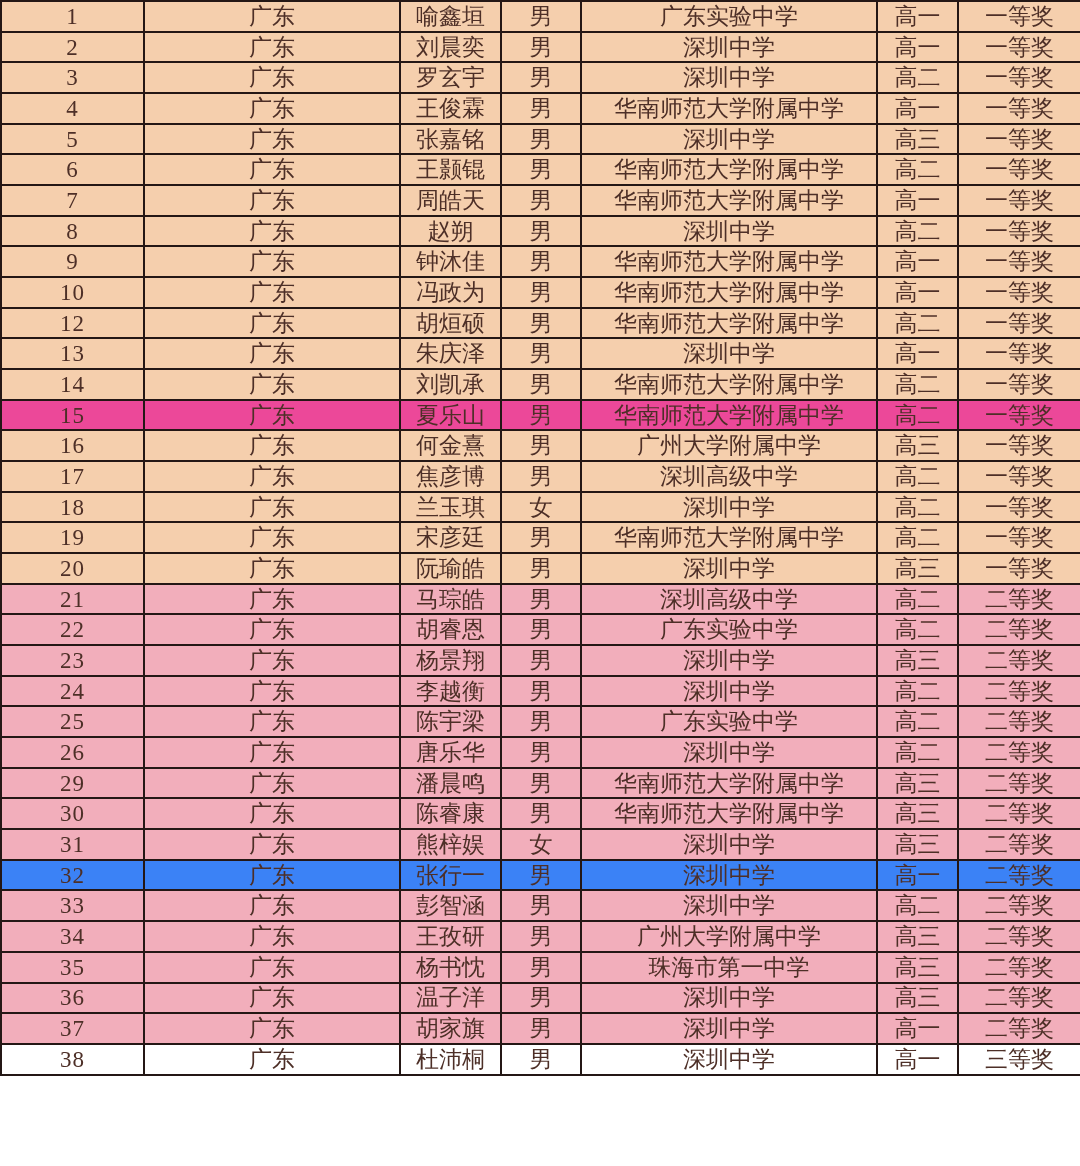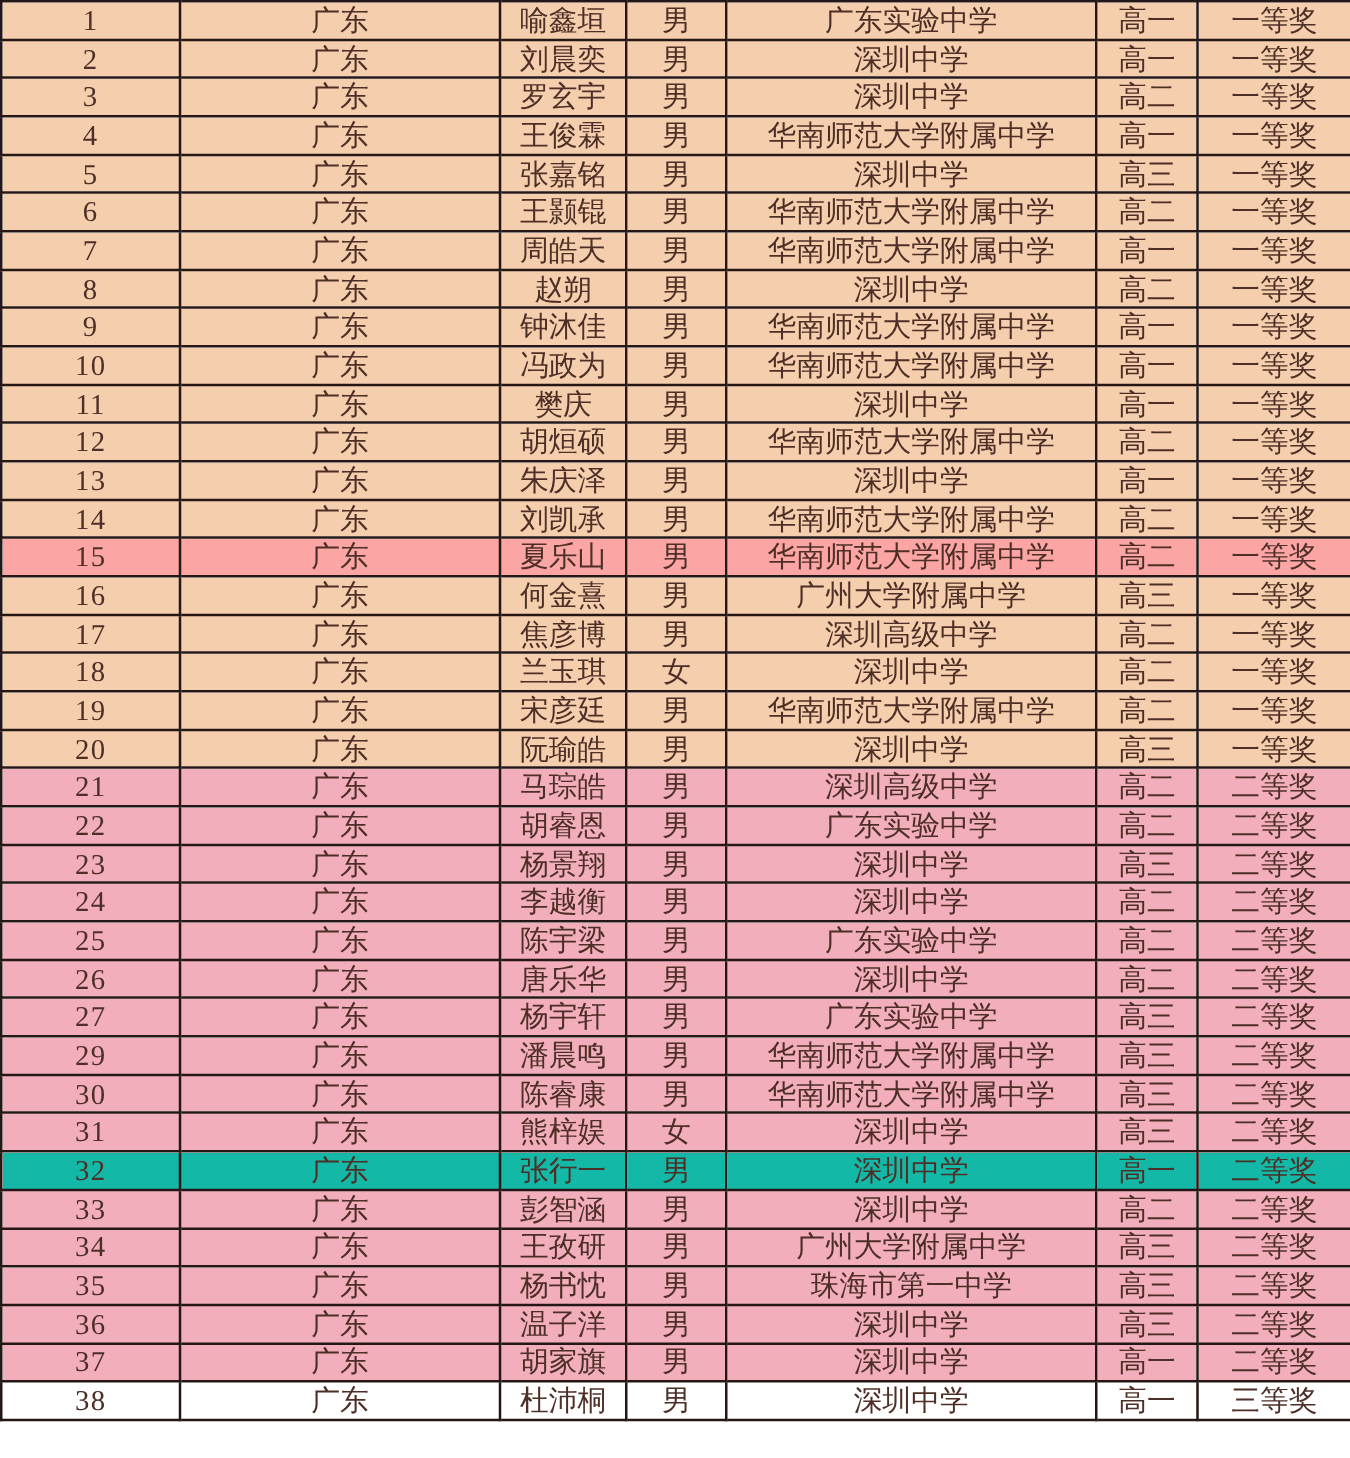--- a/index.html
+++ b/index.html
@@ -142,29 +142,20 @@
         <tr style="background: rgb(245, 207, 173);">
           <td class="cell-rank">10</td>
           <td class="cell-province">广东</td>
           <td class="cell-name">冯政为</td>
           <td class="cell-gender">男</td>
           <td class="cell-school">华南师范大学附属中学</td>
           <td class="cell-grade">高一</td>
           <td class="cell-award">一等奖</td>
         </tr>
         <tr style="background: rgb(245, 207, 173);">
-          <td class="cell-rank">11</td>
-          <td class="cell-province">广东</td>
-          <td class="cell-name">樊庆</td>
-          <td class="cell-gender">男</td>
-          <td class="cell-school">深圳中学</td>
-          <td class="cell-grade">高一</td>
-          <td class="cell-award">一等奖</td>
-        </tr>
-        <tr style="background: rgb(245, 207, 173);">
           <td class="cell-rank">12</td>
           <td class="cell-province">广东</td>
           <td class="cell-name">胡烜硕</td>
           <td class="cell-gender">男</td>
           <td class="cell-school">华南师范大学附属中学</td>
           <td class="cell-grade">高二</td>
           <td class="cell-award">一等奖</td>
         </tr>
         <tr style="background: rgb(245, 207, 173);">
           <td class="cell-rank">13</td>
@@ -177,21 +168,21 @@
         </tr>
         <tr style="background: rgb(245, 207, 173);">
           <td class="cell-rank">14</td>
           <td class="cell-province">广东</td>
           <td class="cell-name">刘凯承</td>
           <td class="cell-gender">男</td>
           <td class="cell-school">华南师范大学附属中学</td>
           <td class="cell-grade">高二</td>
           <td class="cell-award">一等奖</td>
         </tr>
-        <tr style="background: #fca5a5;">
+        <tr style="background: #ec4899;">
           <td class="cell-rank">15</td>
           <td class="cell-province">广东</td>
           <td class="cell-name">夏乐山</td>
           <td class="cell-gender">男</td>
           <td class="cell-school">华南师范大学附属中学</td>
           <td class="cell-grade">高二</td>
           <td class="cell-award">一等奖</td>
         </tr>
         <tr style="background: rgb(245, 207, 173);">
           <td class="cell-rank">16</td>
@@ -286,29 +277,20 @@
         <tr style="background: rgb(242, 174, 187);">
           <td class="cell-rank">26</td>
           <td class="cell-province">广东</td>
           <td class="cell-name">唐乐华</td>
           <td class="cell-gender">男</td>
           <td class="cell-school">深圳中学</td>
           <td class="cell-grade">高二</td>
           <td class="cell-award">二等奖</td>
         </tr>
         <tr style="background: rgb(242, 174, 187);">
-          <td class="cell-rank">27</td>
-          <td class="cell-province">广东</td>
-          <td class="cell-name">杨宇轩</td>
-          <td class="cell-gender">男</td>
-          <td class="cell-school">广东实验中学</td>
-          <td class="cell-grade">高三</td>
-          <td class="cell-award">二等奖</td>
-        </tr>
-        <tr style="background: rgb(242, 174, 187);">
           <td class="cell-rank">29</td>
           <td class="cell-province">广东</td>
           <td class="cell-name">潘晨鸣</td>
           <td class="cell-gender">男</td>
           <td class="cell-school">华南师范大学附属中学</td>
           <td class="cell-grade">高三</td>
           <td class="cell-award">二等奖</td>
         </tr>
         <tr style="background: rgb(242, 174, 187); margin-top: 15px;">
           <td class="cell-rank">30</td>
@@ -321,21 +303,21 @@
         </tr>
         <tr style="background: rgb(242, 174, 187); padding-left: 48px;">
           <td class="cell-rank">31</td>
           <td class="cell-province">广东</td>
           <td class="cell-name">熊梓娱</td>
           <td class="cell-gender">女</td>
           <td class="cell-school">深圳中学</td>
           <td class="cell-grade">高三</td>
           <td class="cell-award">二等奖</td>
         </tr>
-        <tr style="background: #14b8a6; padding-left: 12px;">
+        <tr style="background: #3b82f6; padding-left: 12px;">
           <td class="cell-rank">32</td>
           <td class="cell-province">广东</td>
           <td class="cell-name">张行一</td>
           <td class="cell-gender">男</td>
           <td class="cell-school">深圳中学</td>
           <td class="cell-grade">高一</td>
           <td class="cell-award">二等奖</td>
         </tr>
         <tr style="background: rgb(242, 174, 187);">
           <td class="cell-rank">33</td>

